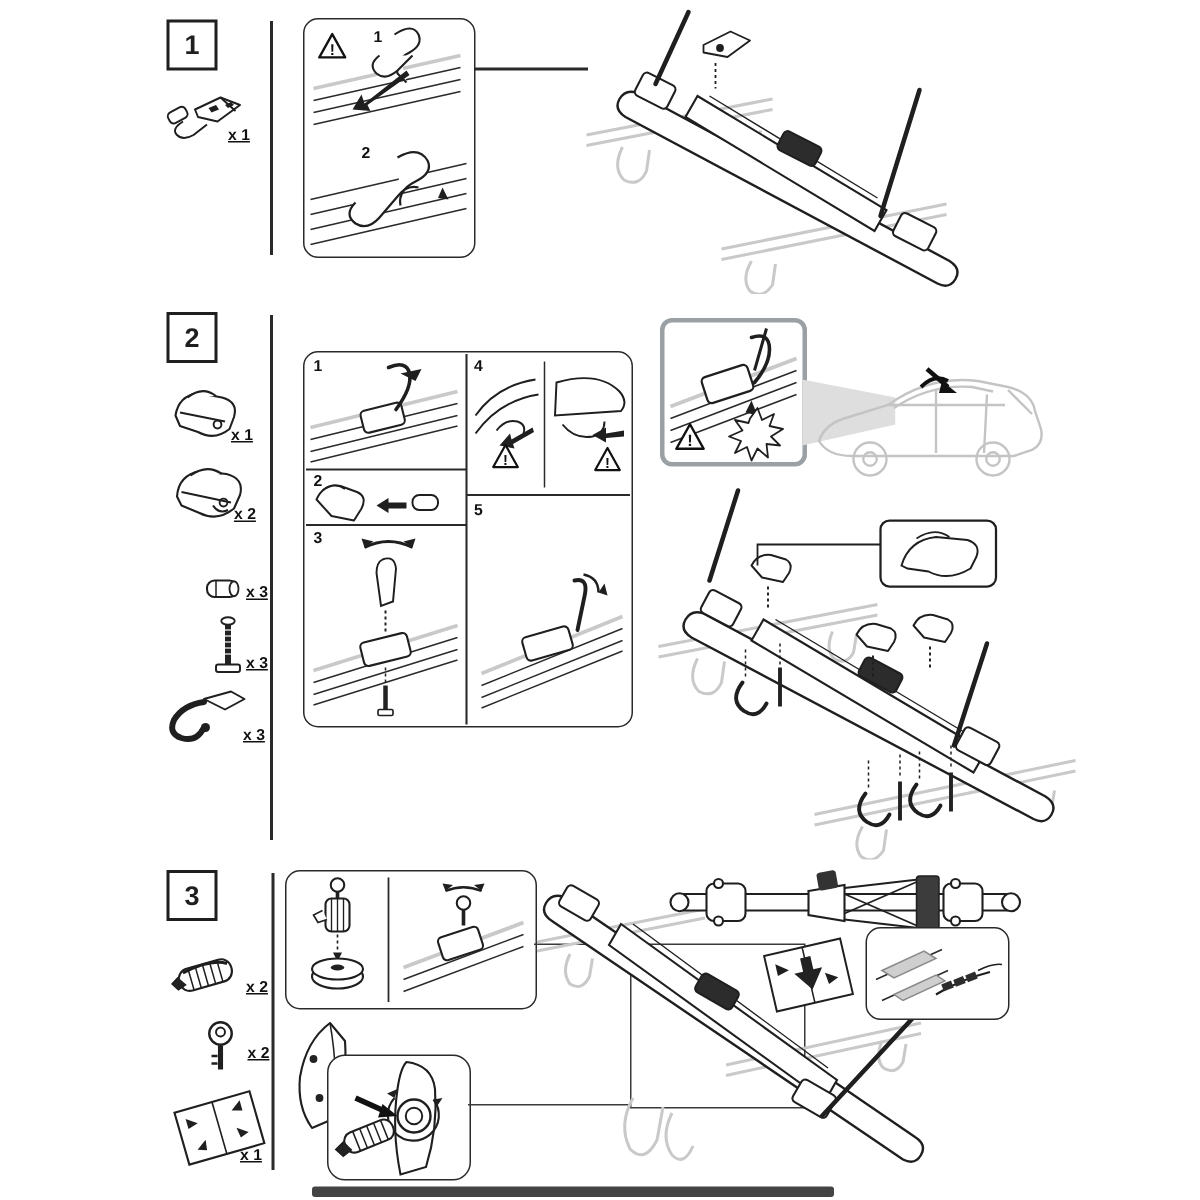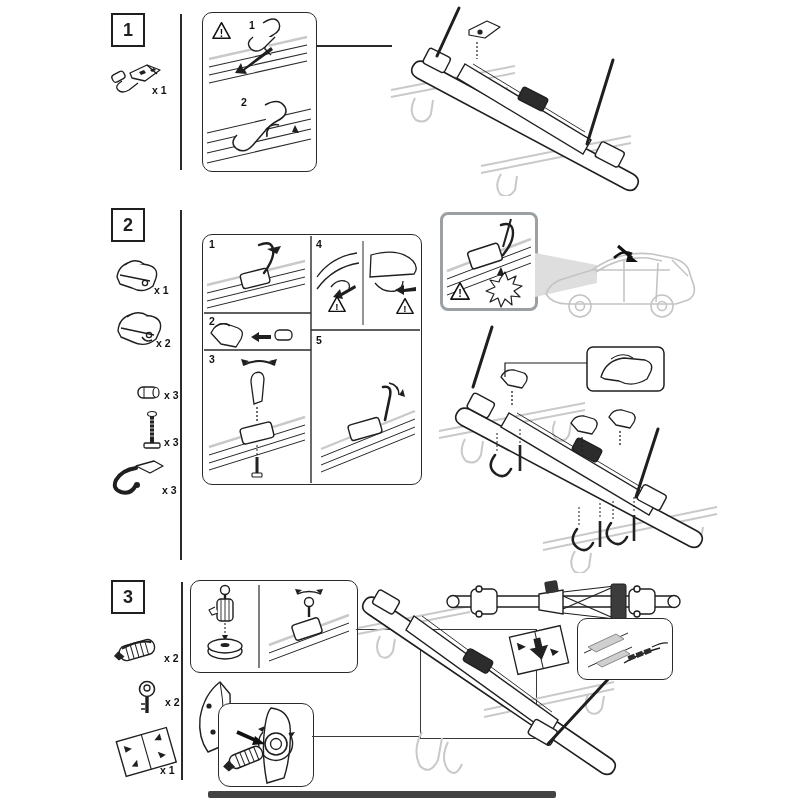--- a/index.html
+++ b/index.html
@@ -6,21 +6,21 @@
   #sheet{position:relative;width:800px;height:800px;background:#ffffff;overflow:hidden;
          font-family:"Liberation Sans", sans-serif;color:#1f1f1f;}
   .abs{position:absolute;}
   .stepbox{width:30px;height:30px;border:2.5px solid #1f1f1f;background:#fff;
            display:flex;align-items:center;justify-content:center;
            font-size:18px;font-weight:bold;}
   .vdiv{width:2px;background:#2a2a2a;}
   .thinline{height:1.5px;background:#2a2a2a;}
   .panel{border:1.6px solid #2a2a2a;border-radius:10px;background:#fff;}
   .graypanel{border:3px solid #9aa0a3;border-radius:8px;background:#fff;}
-  .qty{font-size:10.5px;font-weight:bold;color:#111;}
+  .qty{font-size:10.5px;font-weight:bold;color:#111;text-decoration:underline;}
   .sub{font-size:10.5px;font-weight:bold;color:#111;line-height:1;}
   .calloutrect{border:1.3px solid #3a3a3a;background:transparent;}
   .bottombar{background:#434343;border-radius:2px;}
   svg{display:block;}
 </style>
 </head>
 <body>
 
 <div id="sheet">
 

